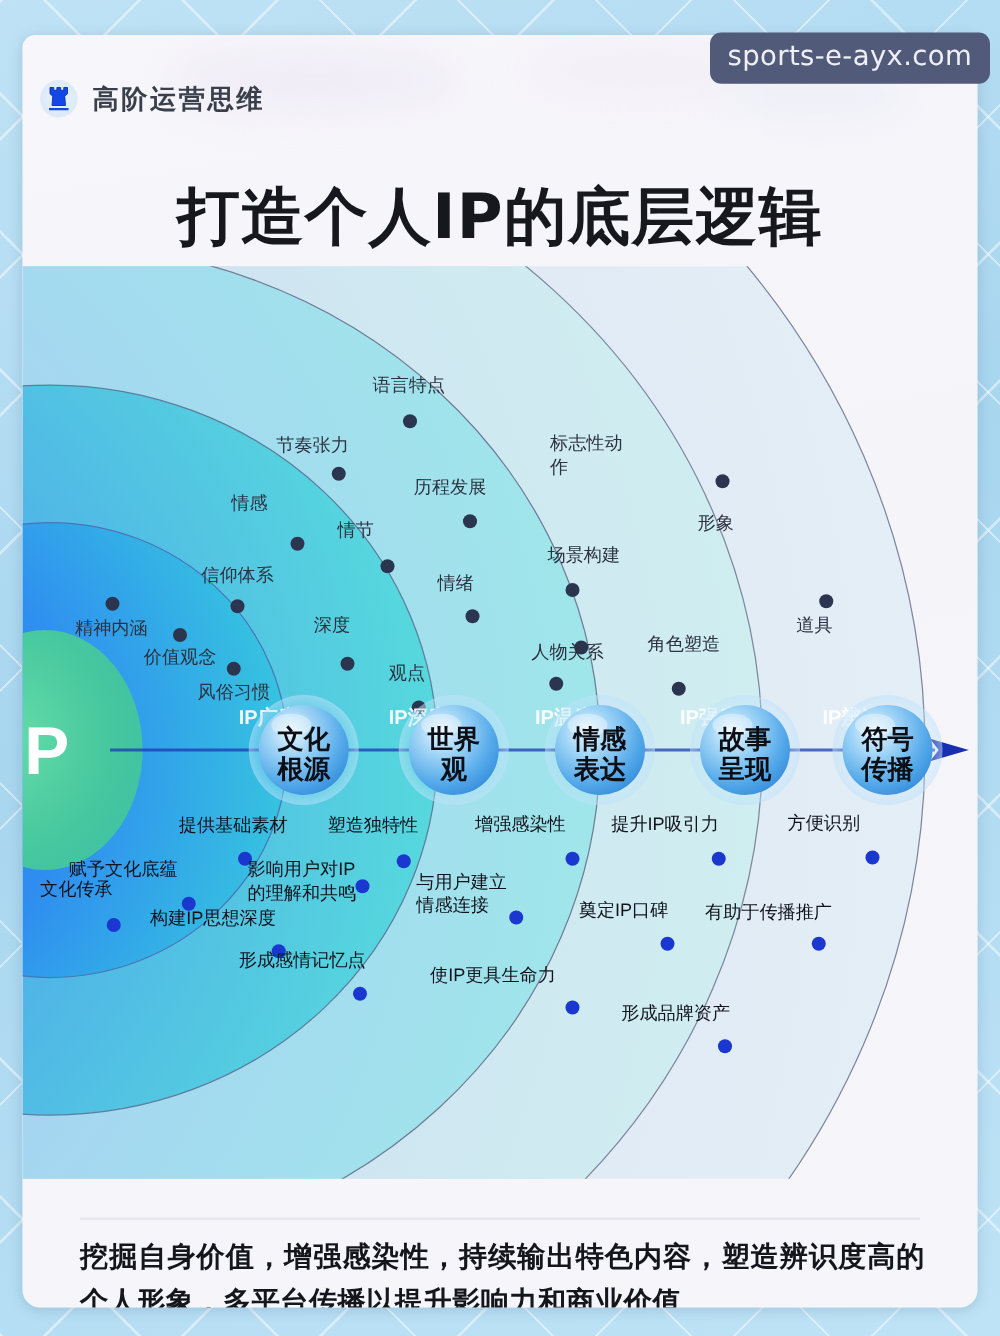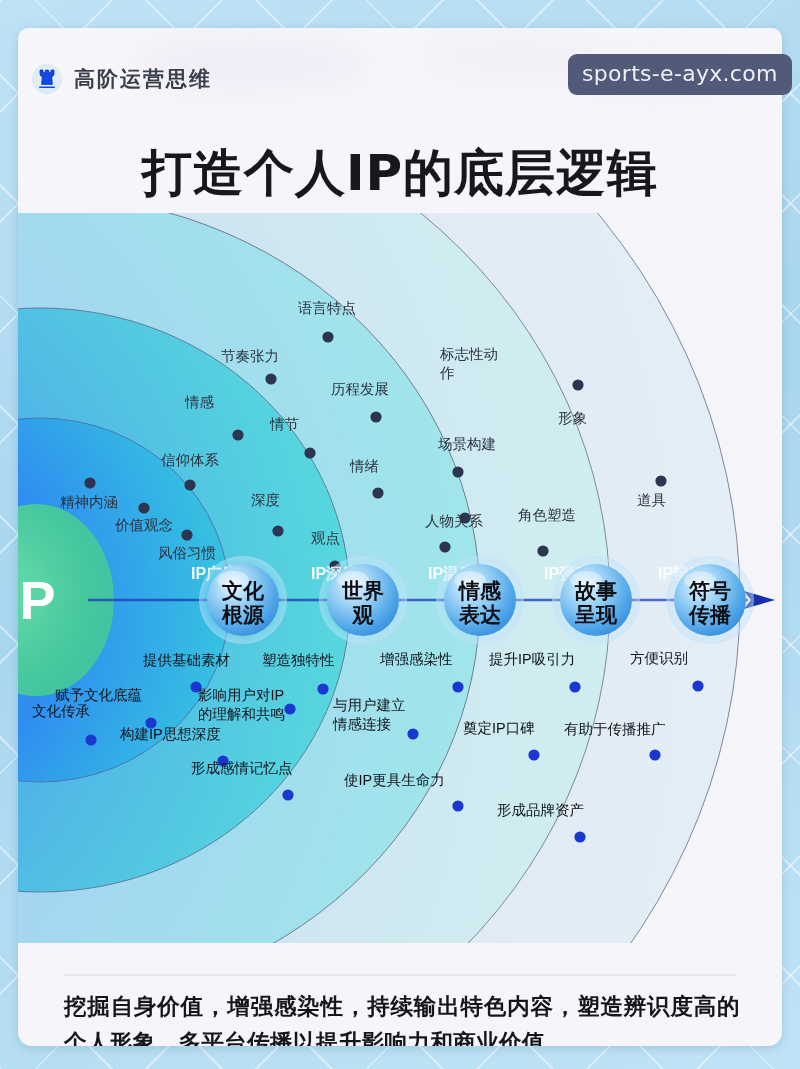--- a/index.html
+++ b/index.html
@@ -44,21 +44,20 @@
     font-size:50px;font-weight:800;color:#16181d;letter-spacing:1px;
     font-family:"DejaVu Sans","Liberation Sans",sans-serif;
   }
 
   
   #watermark{
     position:absolute;left:568px;top:26px;
     padding:7px 14px 9px;border-radius:9px;
     background:#515a79;color:#eef0f6;font-size:22px;letter-spacing:.3px;
     font-family:"DejaVu Sans","Liberation Sans",sans-serif;
-    margin-top:28px;
   }
 
   
   #diagram{position:absolute;left:0;top:185px;width:764px;height:814px;}
   #diagram svg{display:block;}
 
   .arc-label{font-size:14.5px;fill:#2d3240;}
   .arc-label-lower{font-size:14.5px;fill:#11131c;}
   .axis-label{font-size:16px;font-weight:700;fill:#ffffff;opacity:.92;}
   .node-text{font-size:21px;font-weight:800;fill:#0c0f16;}

